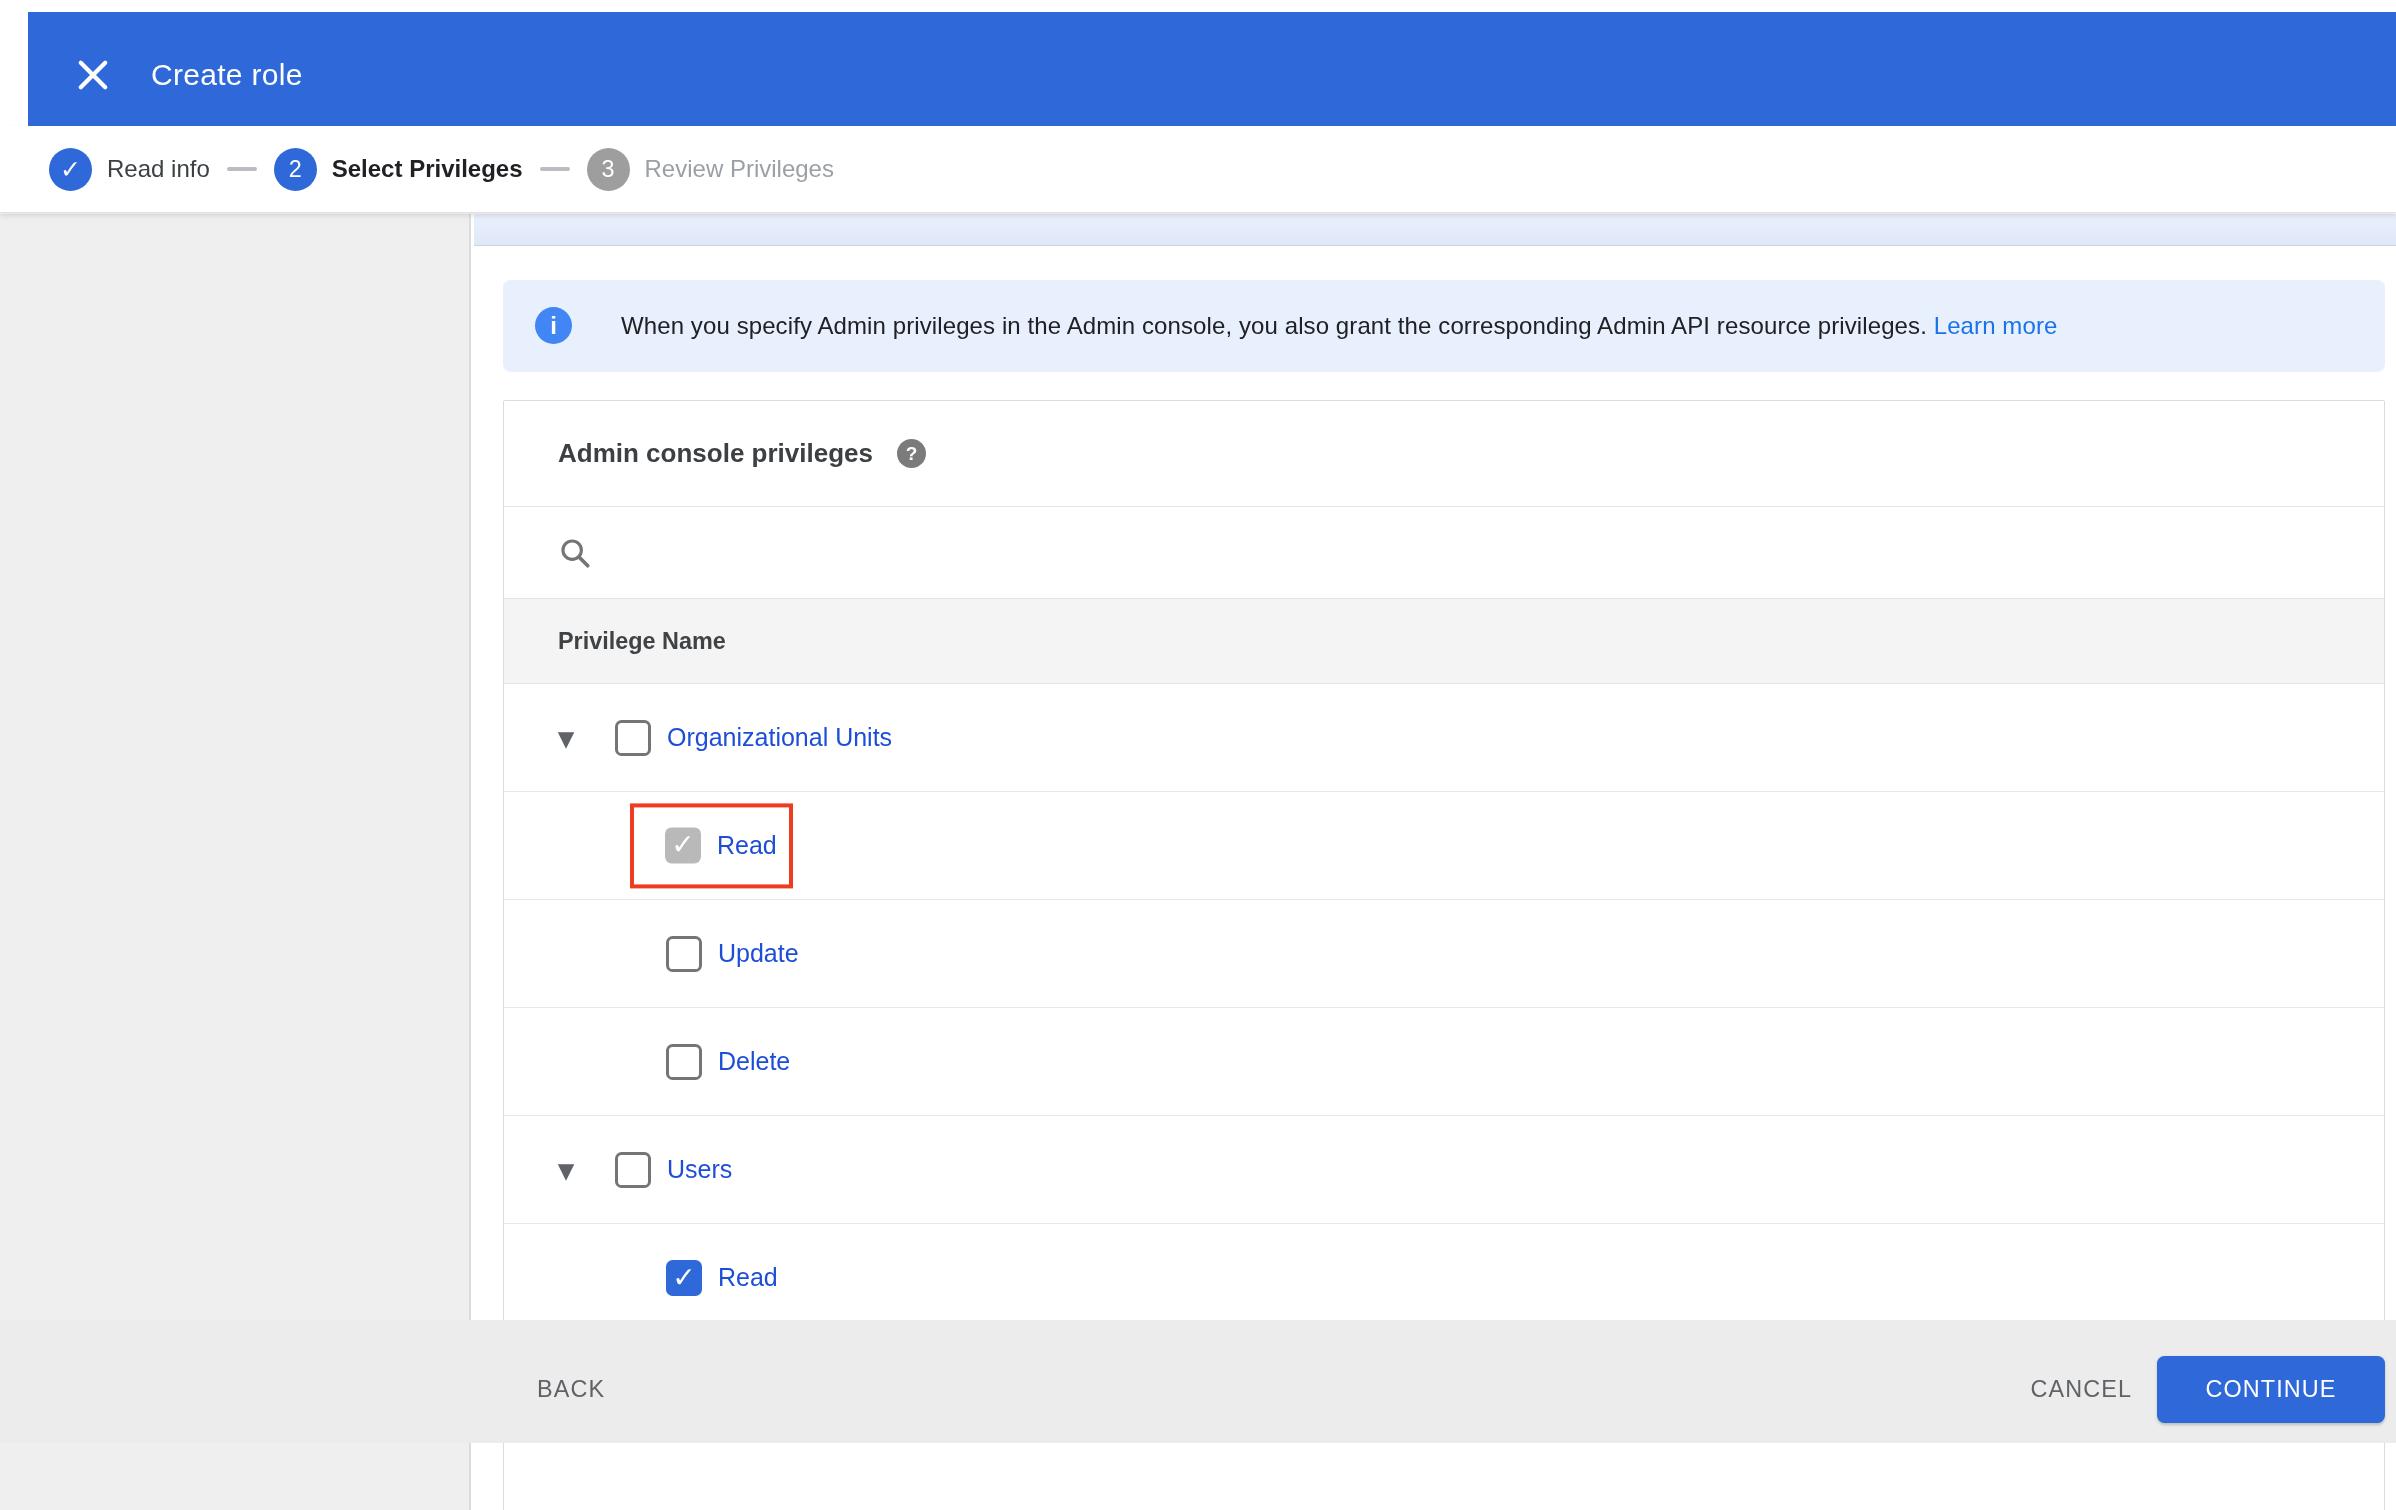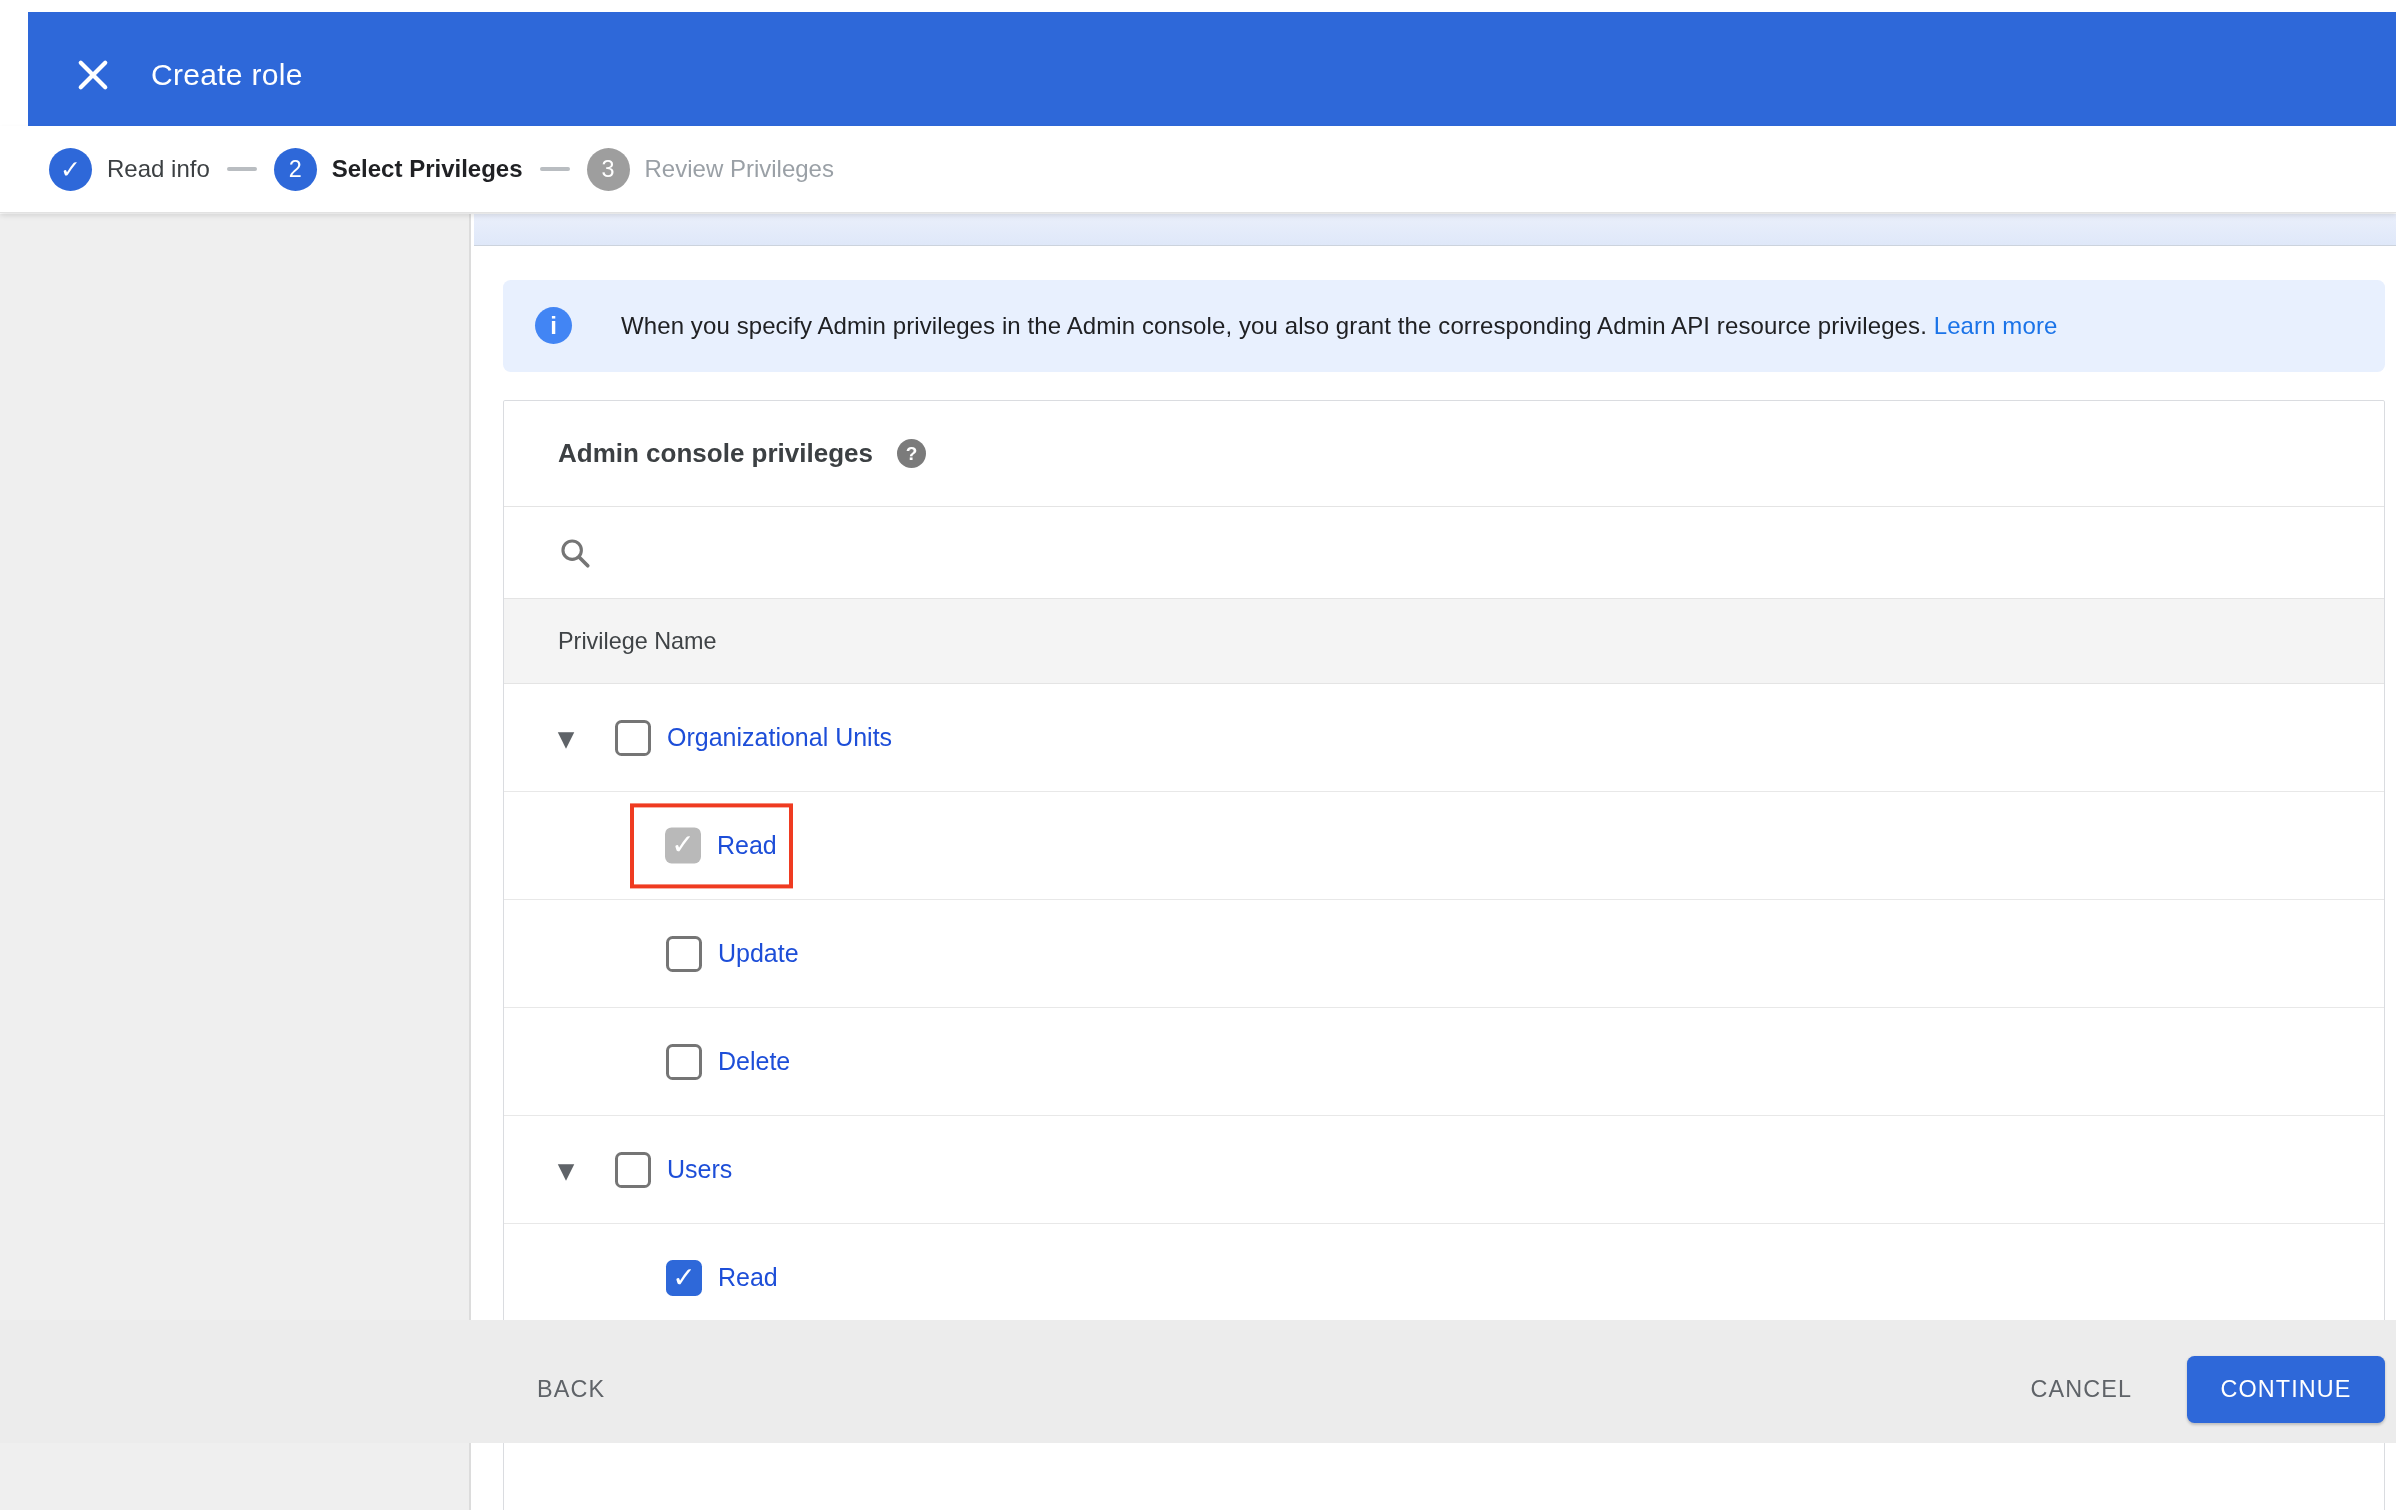--- a/index.html
+++ b/index.html
@@ -81,21 +81,21 @@
     position:absolute; left:121px; top:0; width:1686px; height:90px;
     border:none; outline:none; font-size:25px; color:#3c4043;
     font-family:"Liberation Sans","DejaVu Sans",sans-serif; background:transparent;
   }
   .search-input::placeholder { color:var(--placeholder_gray); opacity:1; }
   .table-header {
     height:85px; background:var(--table_header_bg);
     border-bottom:1.9px solid var(--row_border);
     display:flex; align-items:center;
   }
-  .table-header span { margin-left:54px; font-size:23.4px; font-weight:400; color:#3f4346; }
+  .table-header span { margin-left:54px; font-size:23.4px; font-weight:700; color:#3f4346; }
   
   .row { position:relative; height:108px; border-bottom:1.9px solid #e8e8e8; background:#fff; }
   .caret {
     position:absolute; left:48px; top:50%; transform:translateY(-50%);
     font-family:"DejaVu Sans",sans-serif; font-size:21.5px; color:#5f6368;
     width:28px; text-align:center; cursor:pointer;
   }
   .cb-group { position:absolute; top:50%; transform:translateY(-50%); display:flex; align-items:center; }
   .row.group .cb-group { left:111px; }
   .row.child .cb-group { left:126px; padding:25px 17px 25px 36px; }
@@ -115,21 +115,21 @@
     background:var(--footer_bg); z-index:6;
   }
   .text-btn {
     position:absolute; top:36px; height:67px; line-height:67px;
     background:none; border:none; font-family:inherit; cursor:pointer;
     font-size:23.4px; font-weight:500; color:#5f6368; letter-spacing:1.1px;
   }
   .back-btn { left:537px; }
   .cancel-btn { right:265px; }
   .primary-btn {
-    position:absolute; top:36px; right:12px; width:198px; height:67px;
+    position:absolute; top:36px; right:12px; width:228px; height:67px;
     background:var(--accent_blue); color:#fff; border:none; border-radius:7.5px;
     font-family:inherit; font-size:23.4px; font-weight:500; letter-spacing:1.1px;
     cursor:pointer; box-shadow:0 1.9px 2.8px rgba(0,0,0,0.2);
   }
 </style>
 </head>
 <body>
 
 <div class="page">
 

